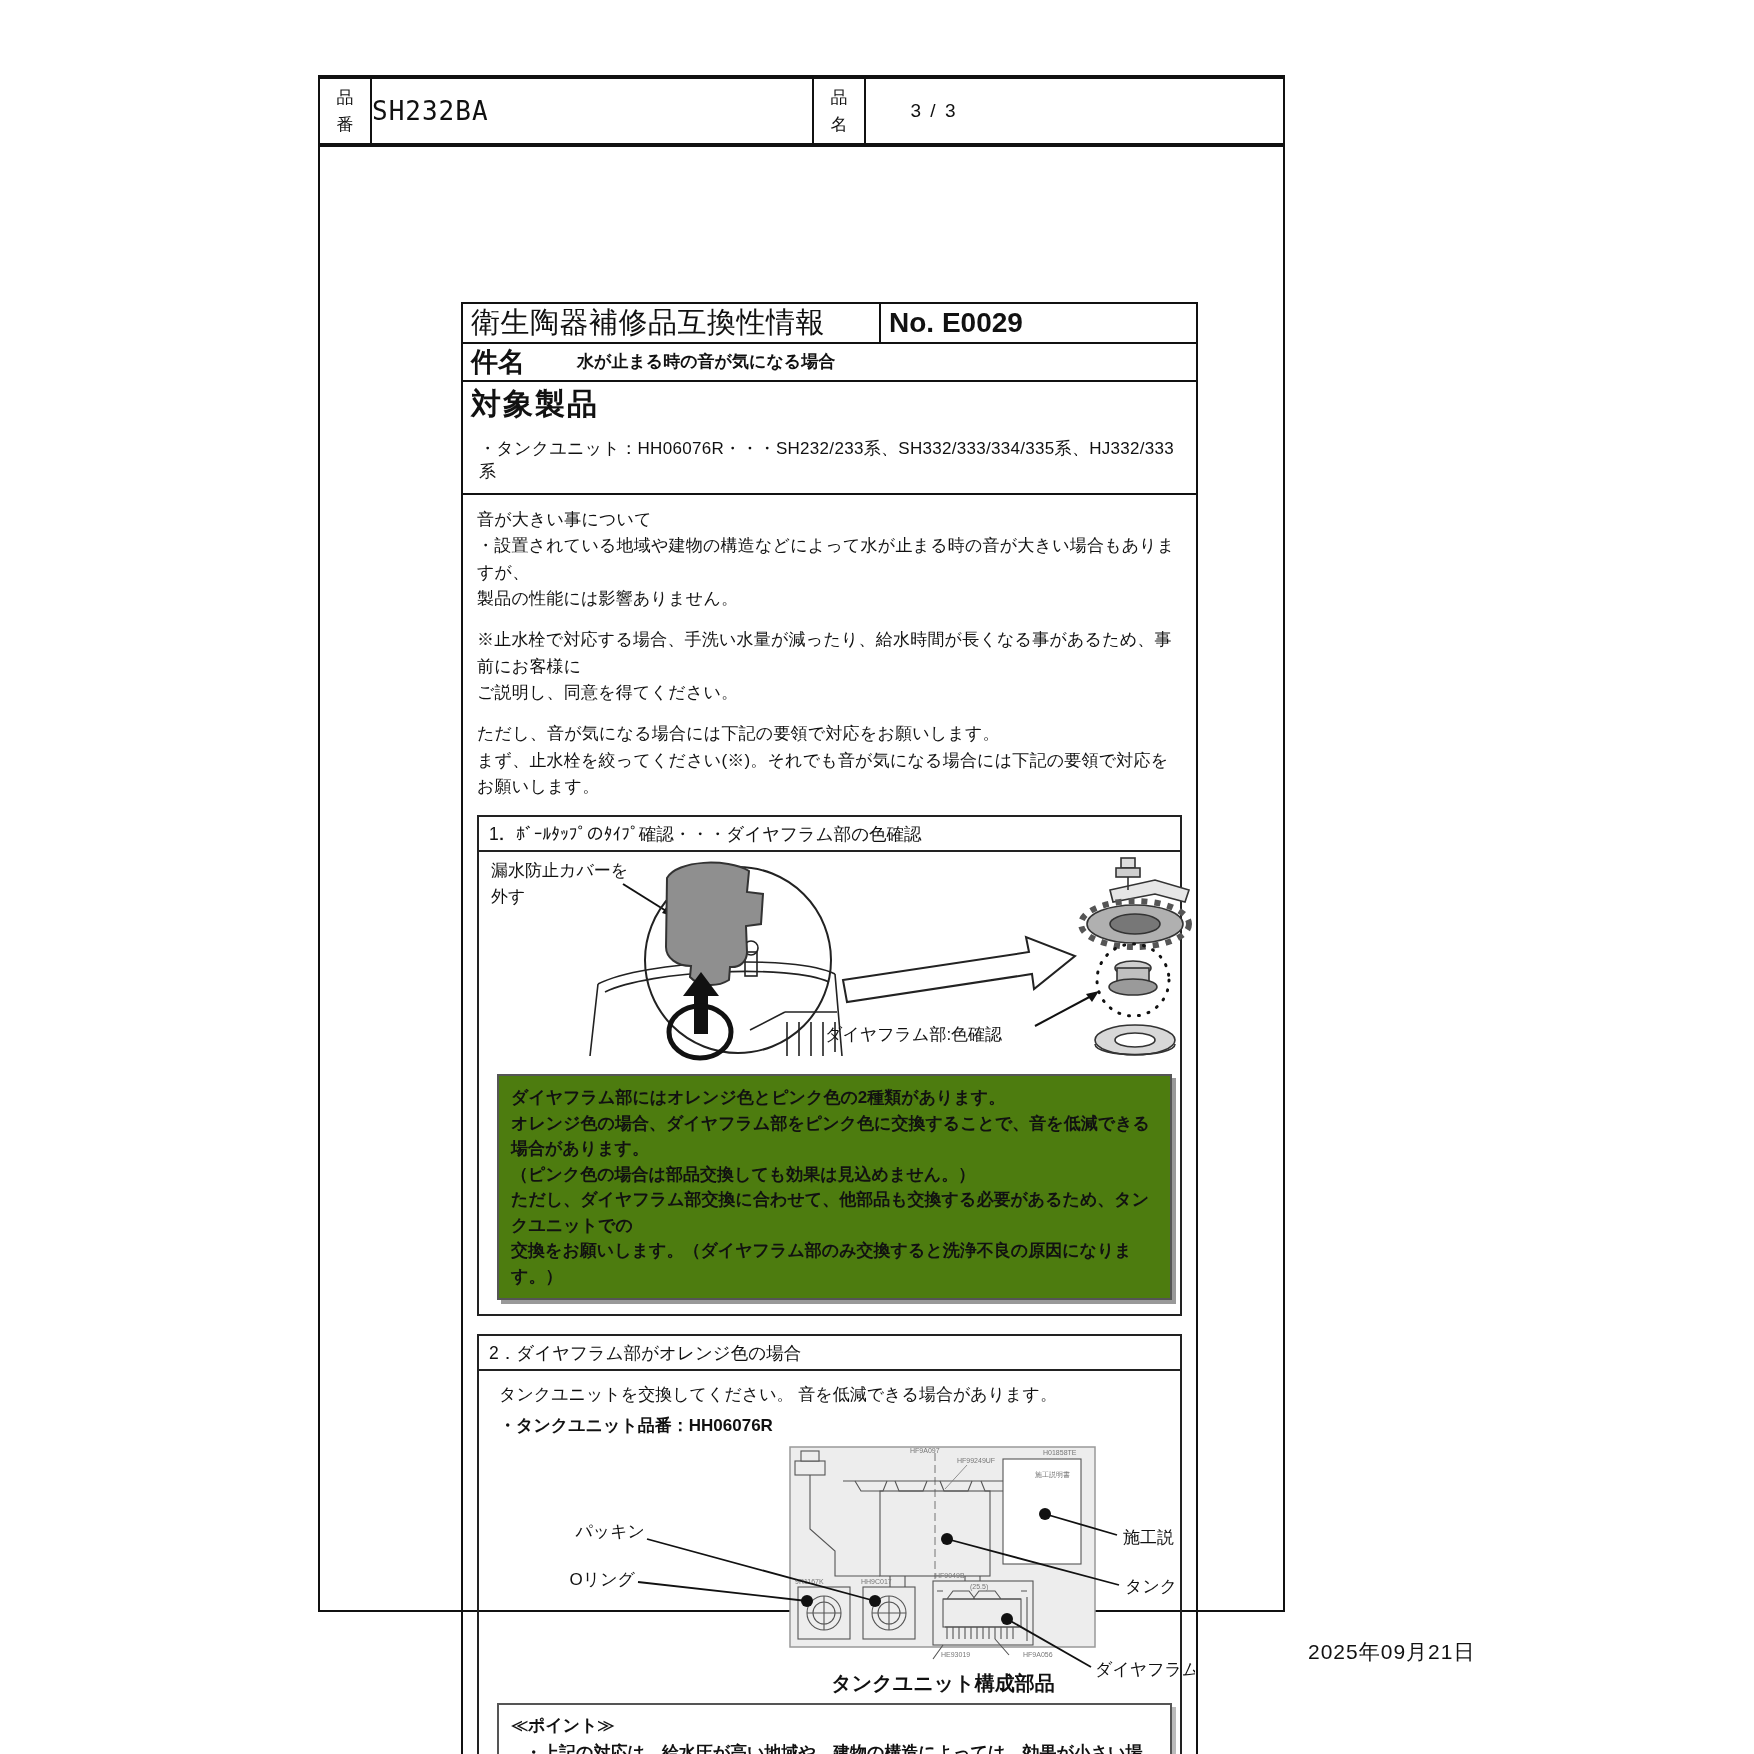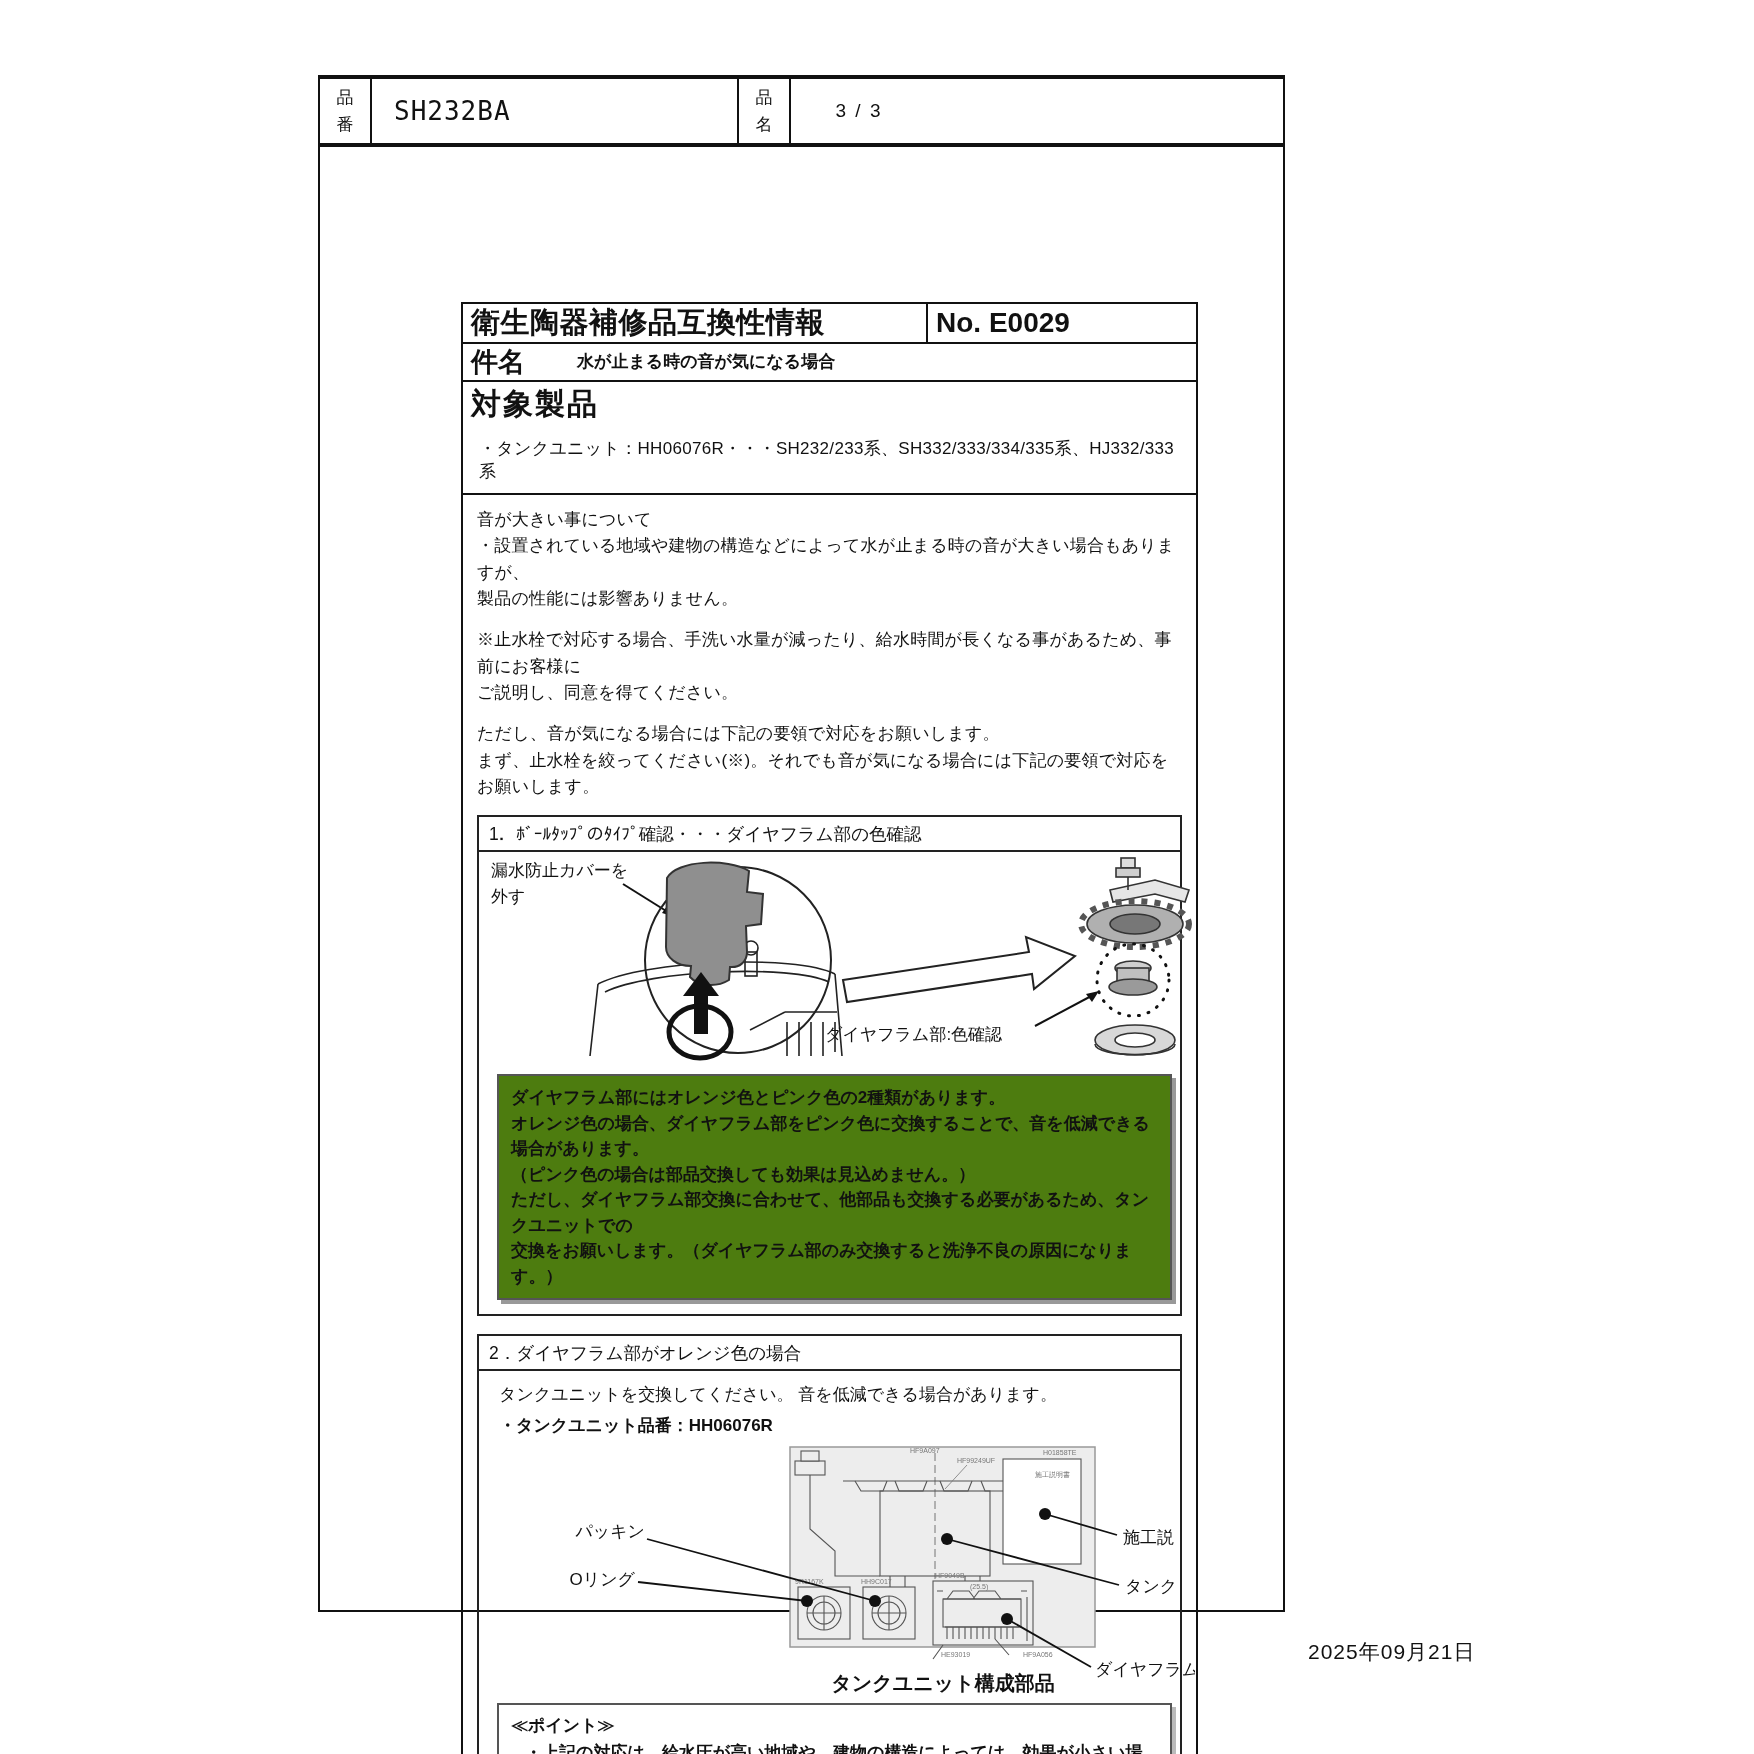--- a/index.html
+++ b/index.html
@@ -13,31 +13,31 @@
     position:absolute; left:318px; top:75px; width:967px; height:70px;
     display:flex; border:2px solid #111; border-top:4px solid #111; background:#fff;
   }
   .hdr .cell { border-right:2px solid #111; height:100%; }
   .hdr .cell:last-child { border-right:none; }
   .vlabel {
     width:52px; display:flex; flex-direction:column; align-items:center;
     justify-content:space-between; padding:7px 0; font-size:17px;
   }
   .part-no {
-    width:367px; display:flex; align-items:center; padding-left:22px;
+    width:442px; display:flex; align-items:center; 
     font-family:"DejaVu Sans Mono", monospace; font-size:26px; letter-spacing:1px;
   }
   .part-name { flex:1; padding:9px 0 0 14px; font-size:19px; }
   .page-ind { width:136px; display:flex; align-items:center; justify-content:center; font-size:19px; letter-spacing:2px; }
   
   .outer-box { position:absolute; left:318px; top:145px; width:967px; height:1467px; border:2.5px solid #111; }
   
   .content { position:absolute; left:461px; top:302px; width:737px; font-size:17px; }
   .title-row { display:flex; border:2.5px solid #111; height:42px; }
-  .title-main { width:465px; border-right:2px solid #111; display:flex; align-items:center; padding-left:8px; font-size:29px; font-weight:700; letter-spacing:0.5px; }
+  .title-main { width:418px; border-right:2px solid #111; display:flex; align-items:center; padding-left:8px; font-size:29px; font-weight:400; letter-spacing:0.5px; }
   .title-no { flex:1; display:flex; align-items:center; padding-left:8px; font-size:28px; font-weight:600; }
   .subject-row { display:flex; align-items:baseline; border:2px solid #111; border-top:none; height:38px; padding-left:8px; }
   .subject-label { font-size:27px; font-weight:600; }
   .subject-text { font-size:17px; font-weight:600; margin-left:52px; position:relative; top:-4px; }
   .target-box { border:2px solid #111; border-top:none; padding:2px 8px 10px 8px; }
   .target-heading { font-size:30px; font-weight:700; letter-spacing:2px; }
   .target-item { font-size:17px; margin-top:12px; padding-left:8px; letter-spacing:0.3px; }
   .body-box { border:2px solid #111; border-top:none; min-height:1038px; padding:12px 14px 0 14px; }
   .para { line-height:1.55; margin-bottom:15px; letter-spacing:0.2px; }
   

